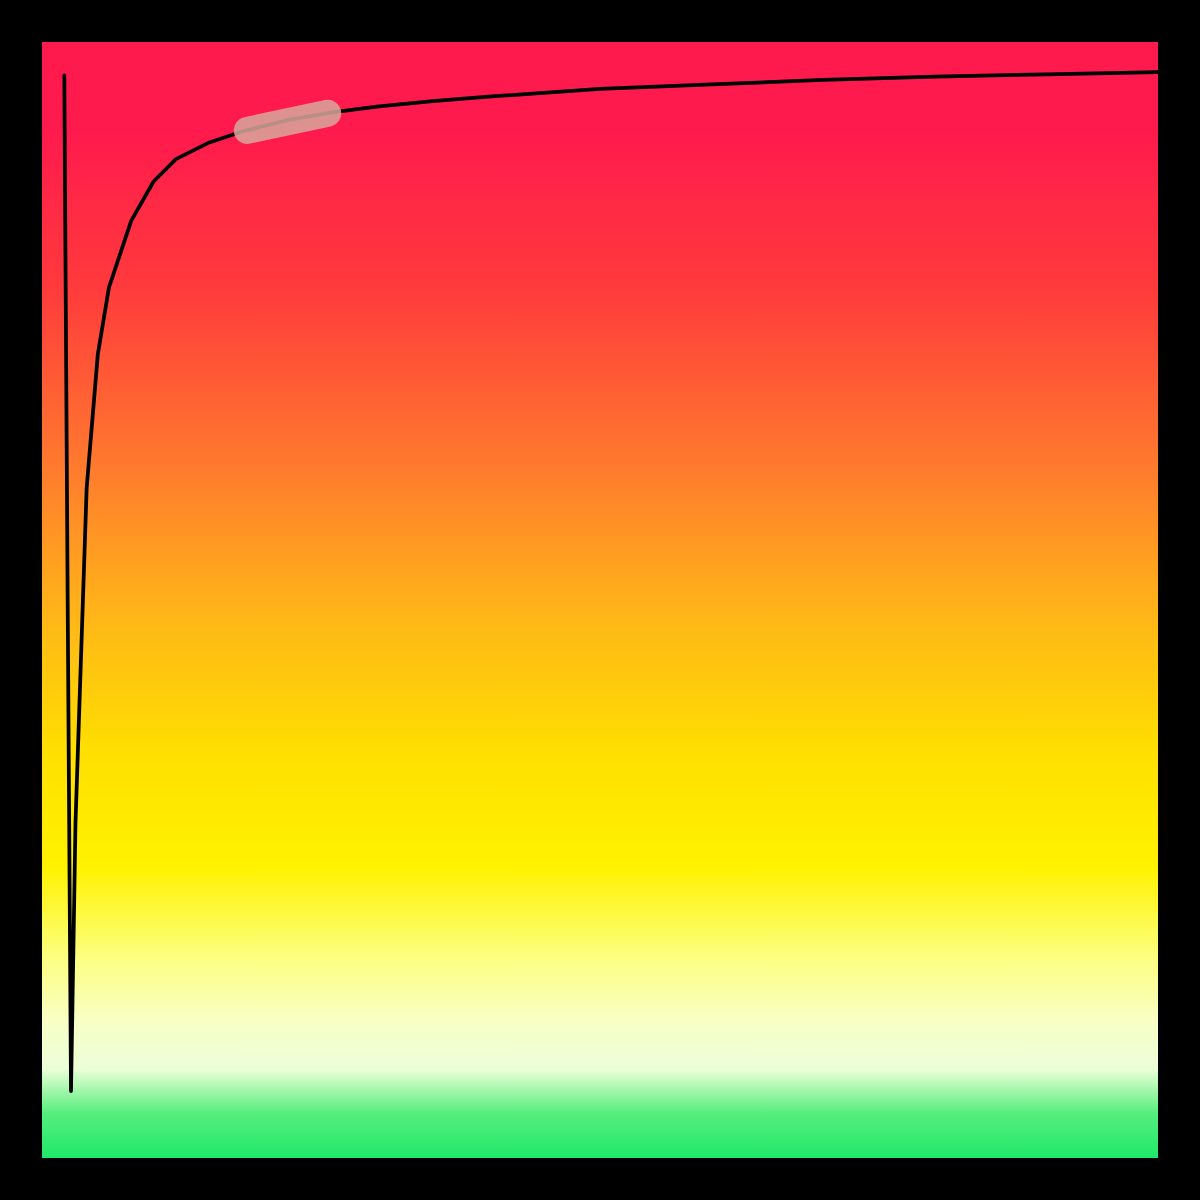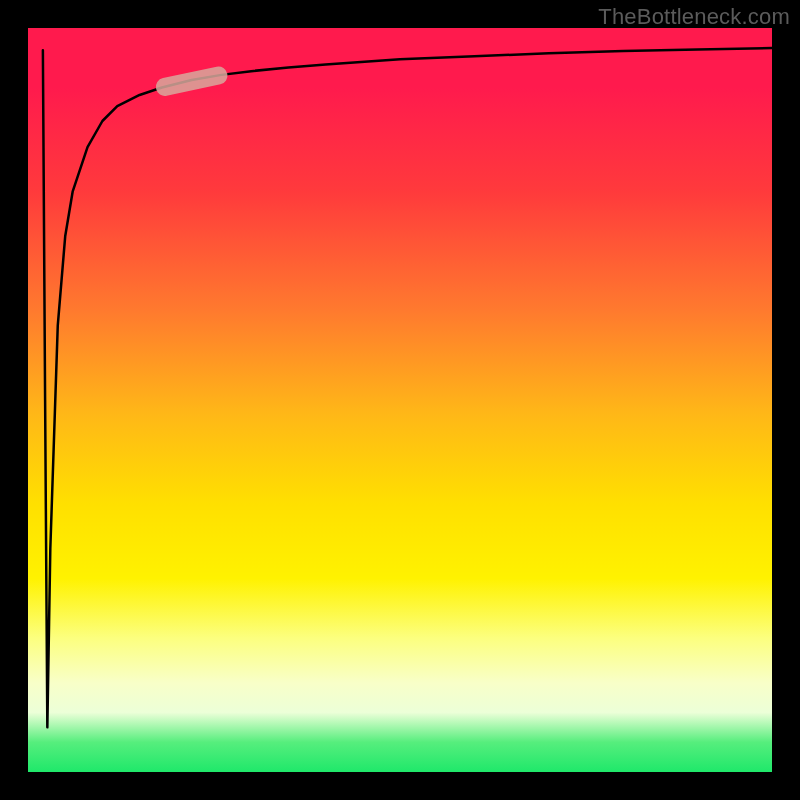--- a/index.html
+++ b/index.html
@@ -61,14 +61,13 @@
 <body>
 
 <div class="frame">
   <div class="plot-gradient"></div>
 
   <svg class="curve" viewBox="0 0 744 744">
     <path d="M14.88 22.32 L17.11 372.00 L19.34 699.36 L22.32 520.80 L29.76 297.60 L37.20 208.32 L44.64 163.68 L59.52 119.04 L74.40 93.00 L89.28 78.12 L111.60 66.96 L133.92 59.52 L163.68 52.08 L193.44 46.87 L223.20 43.15 L260.40 39.43 L297.60 36.46 L372.00 31.25 L446.40 28.27 L520.80 25.30 L595.20 23.06 L669.60 21.58 L744.00 20.09" fill="none" stroke="#000" stroke-width="2.5" stroke-linejoin="round" stroke-linecap="round"></path>
     <rect x="127.26" y="44.20" width="72.85" height="18" rx="9.0" ry="9.0" fill="#d8a89c" fill-opacity="0.85" transform="rotate(-12.00 163.68 53.20)"></rect>
   </svg>
 
-  <div class="watermark">TheBottleneck.com</div>
 </div>
 
 </body></html>

